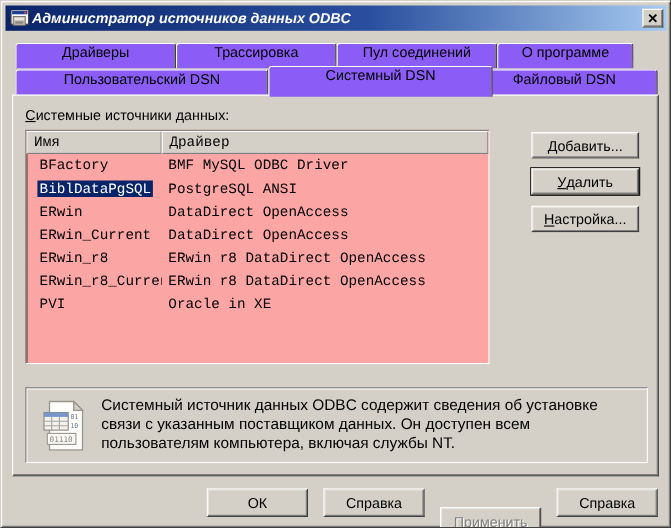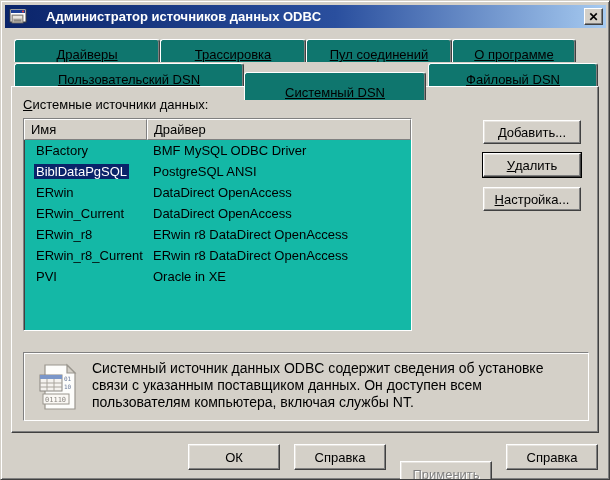--- a/index.html
+++ b/index.html
@@ -11,51 +11,51 @@
     box-shadow:inset 1px 1px 0 #fff, inset -1px -1px 0 #808080;
     overflow:hidden;
   }
   u{text-decoration:underline;}
   
   .titlebar{
     position:absolute;left:4px;top:4px;width:601px;height:23px;
     background:linear-gradient(90deg,#0a246a 0%,#2a4f9e 55%,#a6caf0 100%);
     display:flex;align-items:center;padding:0 3px 0 4px;
   }
-  .titlebar .title{color:#fff;font-weight:bold;font-size:13px;margin-left:19px;flex:1;
-    white-space:nowrap;overflow:hidden;}
+  .titlebar .title{color:#fff;font-weight:bold;font-size:13px;margin-left:2px;flex:1;
+    white-space:nowrap;overflow:hidden;font-style:italic;}
   .appicon{width:18px;height:16px;display:block;}
   .closebtn{
     width:19px;height:17px;background:#d4d0c8;border:1px solid;
     border-color:#fff #404040 #404040 #fff;box-shadow:inset -1px -1px 0 #808080;
     display:flex;align-items:center;justify-content:center;
     font-weight:bold;font-size:12px;line-height:1;color:#000;padding:0;
     font-family:"Liberation Sans",sans-serif;
   }
   
   .tab{
-    position:absolute;background:#0f766e;
+    position:absolute;background:#8b5cf6;
     border:1px solid;border-color:#fff #404040 #d4d0c8 #fff;border-bottom:none;
     border-radius:3px 3px 0 0;box-shadow:inset -1px 0 0 #808080;
-    display:flex;align-items:flex-end;justify-content:center;
-    font-size:13px;cursor:default;text-decoration:underline;
+    display:flex;align-items:flex-start;justify-content:center;
+    font-size:13px;cursor:default;
   }
   .tab.active{z-index:6;}
   
   .pane{
     position:absolute;left:10px;top:85px;width:588px;height:347px;background:#d4d0c8;
     border:1px solid;border-color:#fff #404040 #404040 #fff;
     box-shadow:inset -1px -1px 0 #808080;z-index:2;
   }
   .listlabel{position:absolute;left:22px;top:96px;z-index:3;font-size:13px;}
   
   .listbox{
-    position:absolute;left:22px;top:117px;width:389px;height:213px;background:#14b8a6;
+    position:absolute;left:22px;top:117px;width:422px;height:213px;background:#fca5a5;
     border:1px solid;border-color:#808080 #fff #fff #808080;
-    box-shadow:inset 1px 1px 0 #404040;z-index:3;overflow:hidden;
+    box-shadow:inset 1px 1px 0 #404040;z-index:3;overflow:hidden;font-family:Liberation Mono, monospace;
   }
   .lheader{display:flex;height:21px;}
   .hcell{
     background:#d4d0c8;border:1px solid;border-color:#fff #808080 #808080 #fff;
     padding:2px 6px;font-size:13px;white-space:nowrap;overflow:hidden;
   }
   .hcell.name{width:123px;}
   .hcell.drv{flex:1;}
   .lrow{display:flex;height:21px;align-items:center;font-size:13px;white-space:nowrap;}
   .cell{overflow:hidden;}
@@ -110,21 +110,21 @@
   <div class="tab" style="left:305px;top:38px;width:146px;height:23px;">
       <span>Пул соединений</span>
     </div>
   <div class="tab" style="left:451px;top:38px;width:124px;height:23px;">
       <span>О программе</span>
     </div>
 
   <div class="tab" style="left:13px;top:62px;width:230px;height:24px;">
       <span>Пользовательский DSN</span>
     </div>
-  <div class="tab active" style="left:243px;top:59px;width:182px;height:28px;margin-top:12px;">
+  <div class="tab active" style="left:243px;top:59px;width:204px;height:28px;">
       <span>Системный DSN</span>
     </div>
   <div class="tab" style="left:427px;top:62px;width:170px;height:24px;">
       <span>Файловый DSN</span>
     </div>
 
   <div class="pane"></div>
 
   <span class="listlabel"><u>С</u>истемные источники данных:</span>
 

